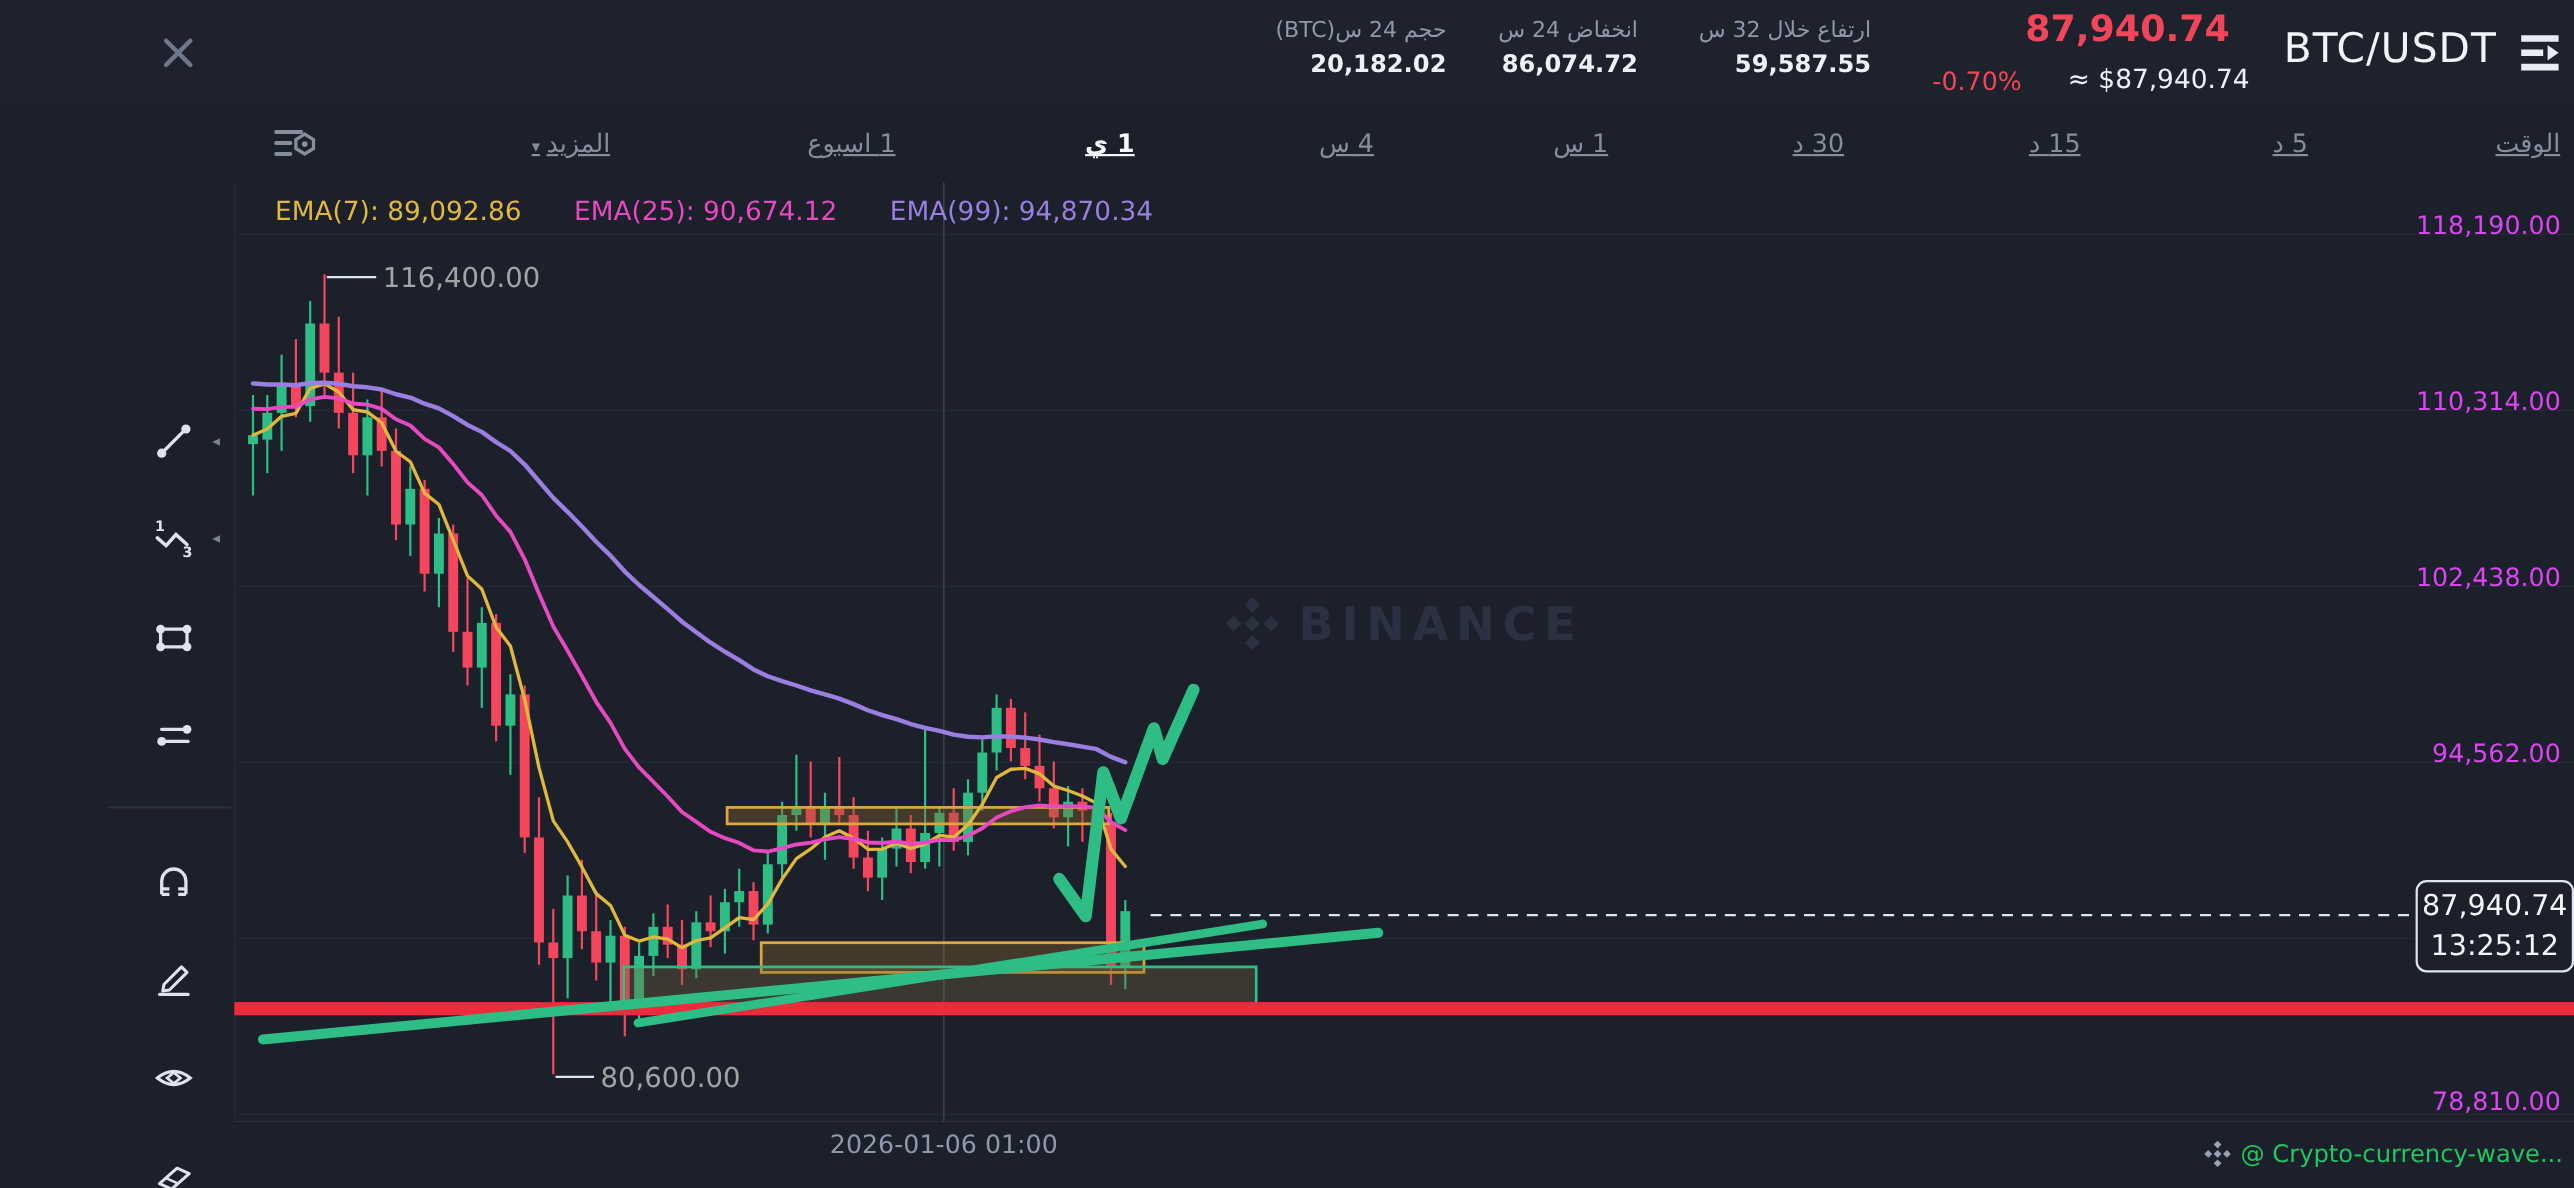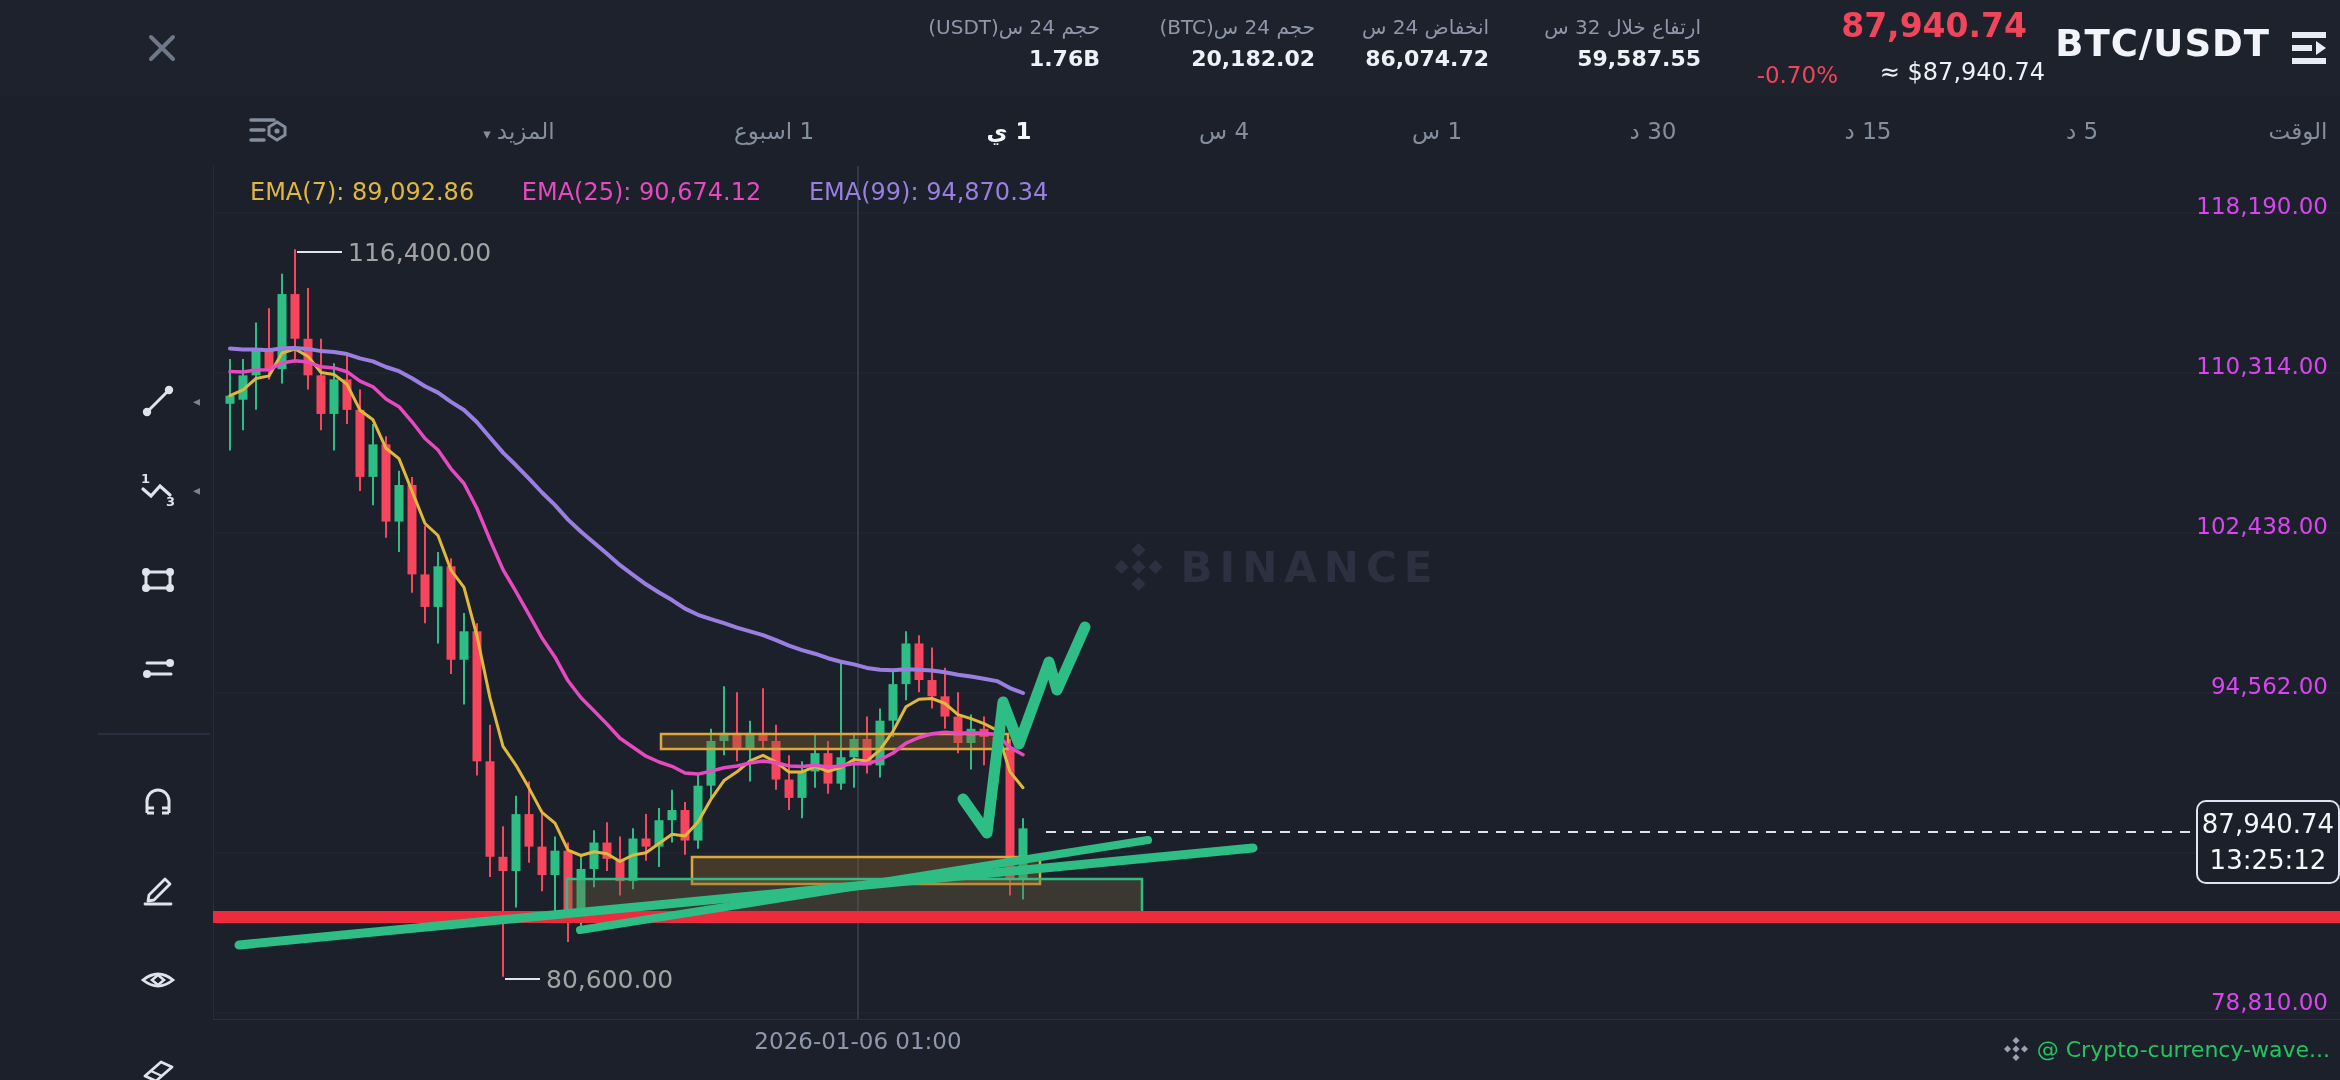--- a/index.html
+++ b/index.html
@@ -9,26 +9,26 @@
   .abs{position:absolute;}
   
   #header{position:absolute;left:0;top:0;width:2340px;height:96px;background:#1d222d;}
   #close-btn{position:absolute;left:144px;top:30px;width:36px;height:36px;cursor:pointer;}
   .stat-col{position:absolute;top:12px;text-align:right;direction:rtl;}
   .stat-label{font-size:20px;color:#8f98ab;line-height:30px;white-space:nowrap;}
   .stat-value{font-size:22px;color:#eef1f8;font-weight:bold;line-height:34px;direction:ltr;}
   #last-price{position:absolute;top:6px;right:313px;font-size:33px;font-weight:bold;color:#f1465a;text-align:right;}
   #approx-usd{position:absolute;top:58px;right:295px;font-size:24px;color:#eef1f8;}
   #change-pct{position:absolute;top:62px;right:502px;font-size:23px;color:#f1465a;}
-  #symbol{position:absolute;top:22px;right:70px;font-size:37px;font-weight:bold;color:#f2f4f9;letter-spacing:1px;}
+  #symbol{position:absolute;top:22px;right:70px;font-size:37px;font-weight:normal;color:#f2f4f9;letter-spacing:1px;}
   #symbol-menu{position:absolute;top:28px;right:10px;width:42px;height:40px;cursor:pointer;}
   
   #toolbar{position:absolute;left:0;top:96px;width:2340px;height:70px;}
   .tab{position:absolute;top:18px;transform:translateX(-50%);font-size:23px;color:#848e9c;
-       direction:rtl;white-space:nowrap;cursor:pointer;line-height:34px;}
+       direction:rtl;white-space:nowrap;cursor:pointer;line-height:34px;text-decoration:underline;}
   .tab.selected{color:#f5f7fb;font-weight:bold;}
   .caret{font-size:15px;color:#848e9c;margin-right:6px;}
   #tf-settings{position:absolute;left:248px;top:16px;width:42px;height:38px;cursor:pointer;}
   
   #sidebar{position:absolute;left:0;top:166px;width:213px;height:853px;}
   .tool{position:absolute;left:139px;width:38px;height:38px;cursor:pointer;}
   .flyout{position:absolute;left:193px;font-size:14px;color:#7b8496;cursor:pointer;}
   #side-divider{position:absolute;left:98px;top:567px;width:112px;height:2px;background:#2a3040;}
   
   .price-tick{position:absolute;right:12px;width:220px;text-align:right;font-size:23px;color:#d946ef;}
@@ -66,24 +66,20 @@
     <div class="stat-label">ارتفاع خلال 32 س</div>
     <div class="stat-value">59,587.55</div>
   </div>
   <div class="stat-col" style="right:851px">
     <div class="stat-label">انخفاض 24 س</div>
     <div class="stat-value">86,074.72</div>
   </div>
   <div class="stat-col" style="right:1025px">
     <div class="stat-label">حجم 24 س(BTC)</div>
     <div class="stat-value">20,182.02</div>
-  </div>
-  <div class="stat-col" style="right:1240px">
-    <div class="stat-label">حجم 24 س(USDT)</div>
-    <div class="stat-value">1.76B</div>
   </div>
 
   <div id="last-price">87,940.74</div>
   <div id="change-pct">-0.70%</div>
   <div id="approx-usd">≈ $87,940.74</div>
   <div id="symbol">BTC/USDT</div>
   <div id="symbol-menu">
     <svg width="42" height="40" viewBox="0 0 42 40">
       <path d="M4 7 H38 M4 33 H38" stroke="#e8ecf4" stroke-width="6" stroke-linecap="butt" fill="none"></path>
       <path d="M4 20 H24" stroke="#e8ecf4" stroke-width="6" fill="none"></path>

